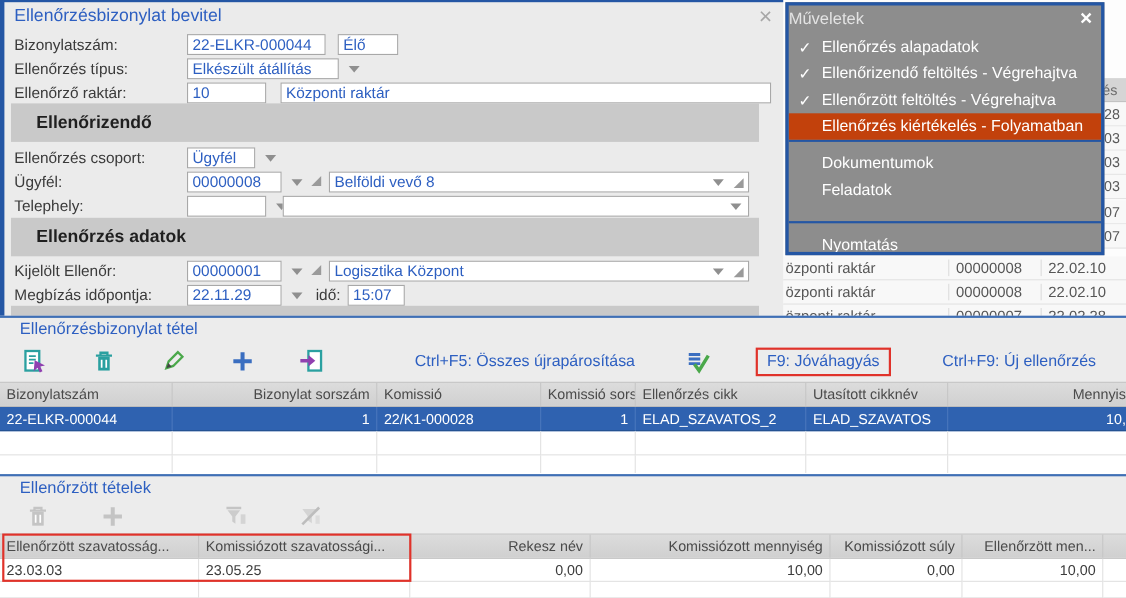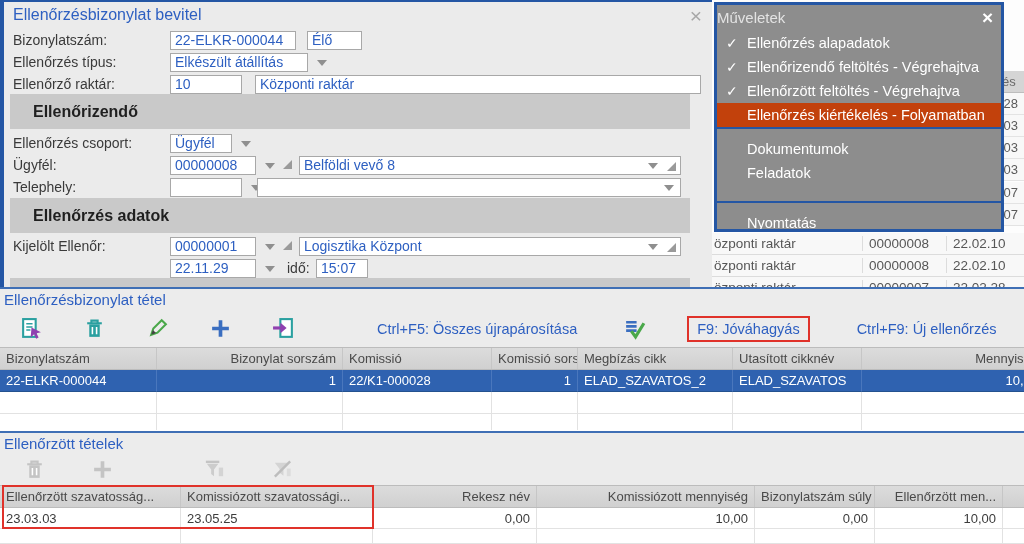--- a/index.html
+++ b/index.html
@@ -50,21 +50,21 @@
   .pitem { position:relative; height:24px; line-height:24px; padding-left:30px;
     font-size:14.5px; white-space:nowrap; cursor:default;}
   .pitem .chk { position:absolute; left:9px; top:0; color:#fff; font-size:14px;}
   .pitem.sel { background:#c2410c; }
   .pdiv { height:2px; background:#2456a4; }
   .pgap8 { height:8px; } .pgap16 { height:16px; }
 
   
   .section { position:absolute; left:0; width:1024px; background:#ececec;
     border-top:2px solid #3f6fb5; overflow:hidden;}
-  .sec-title { color:#2d5fc1; font-size:15px; padding:2px 0 1px 4px; height:21px;}
+  .sec-title { color:#2d5fc1; font-size:15px; padding:2px 0 1px 18px; height:21px;}
   .toolbar { display:flex; align-items:center; padding-left:18px;gap:36px;}
   .tbtn { display:inline-flex; align-items:center; justify-content:center;
     width:28px; height:28px; margin:0 2px; cursor:pointer;}
   .tbtn svg { width:23px; height:23px; }
   .txtbtn { color:#2d5fc1; font-size:14.5px; padding:4px 8px; white-space:nowrap; cursor:pointer;}
   .redbox { border:2px solid #e0322a; padding:3px 8px; margin:0 3px;}
   .sep8 { width:8px; }
 
   .grid { position:relative; background:#fff; }
   .grow { display:flex; }
@@ -167,20 +167,21 @@
   <div class="lbl" style="left:9px; top:235px">Kijelölt Ellenőr:</div>
   <div class="fld" style="left:166px; top:235px; width:86px">00000001</div>
   <div class="darr" style="left:261px; top:242px"></div>
   <div class="larr" style="left:279px; top:239px"></div>
   <div class="fld" style="left:295px; top:235px; width:382px">
     <span>Logisztika Központ</span>
     <span class="darr-in"></span>
     <span class="larr-in"></span>
   </div>
 
+  <div class="lbl" style="left:9px; top:257px">Megbízás időpontja:</div>
   <div class="fld" style="left:166px; top:257px; width:86px">22.11.29</div>
   <div class="darr" style="left:261px; top:264px"></div>
   <div class="lbl" style="left:283px; top:257px">idő:</div>
   <div class="fld" style="left:312px; top:257px; width:52px">15:07</div>
 
   <div class="secbar" style="top:276px; height:12px"></div>
 </div>
 
 <div class="panel">
   <div class="panel-title">
@@ -281,21 +282,21 @@
           <path d="M4 19.5L20 3.5" stroke="#b3b3b3" stroke-width="2.5"></path>
         </svg>
     </span>
   </div>
   <div class="grid t1">
     <div class="grow gh row23">
       <div class="gc">Bizonylatszám</div>
       <div class="gc r">Bizonylat sorszám</div>
       <div class="gc">Komissió</div>
       <div class="gc">Komissió sors...</div>
-      <div class="gc">Megbízás cikk</div>
+      <div class="gc">Ellenőrzés cikk</div>
       <div class="gc">Utasított cikknév</div>
       <div class="gc r">Mennyiség</div>
     </div>
     <div class="grow gdr selrow row22">
       <div class="gc">22-ELKR-000044</div>
       <div class="gc r">1</div>
       <div class="gc">22/K1-000028</div>
       <div class="gc r">1</div>
       <div class="gc">ELAD_SZAVATOS_2</div>
       <div class="gc">ELAD_SZAVATOS</div>
@@ -353,21 +354,21 @@
           <path d="M4 19.5L20 3.5" stroke="#bdbdbd" stroke-width="2.5"></path>
         </svg>
     </span>
   </div>
   <div class="grid t2">
     <div class="grow gh row23">
       <div class="gc">Ellenőrzött szavatosság...</div>
       <div class="gc">Komissiózott szavatossági...</div>
       <div class="gc r">Rekesz név</div>
       <div class="gc r">Komissiózott mennyiség</div>
-      <div class="gc r">Bizonylatszám súly</div>
+      <div class="gc r">Komissiózott súly</div>
       <div class="gc r">Ellenőrzött men...</div>
       <div class="gc"></div>
     </div>
     <div class="grow gdr row21">
       <div class="gc">23.03.03</div>
       <div class="gc">23.05.25</div>
       <div class="gc r">0,00</div>
       <div class="gc r">10,00</div>
       <div class="gc r">0,00</div>
       <div class="gc r">10,00</div>

